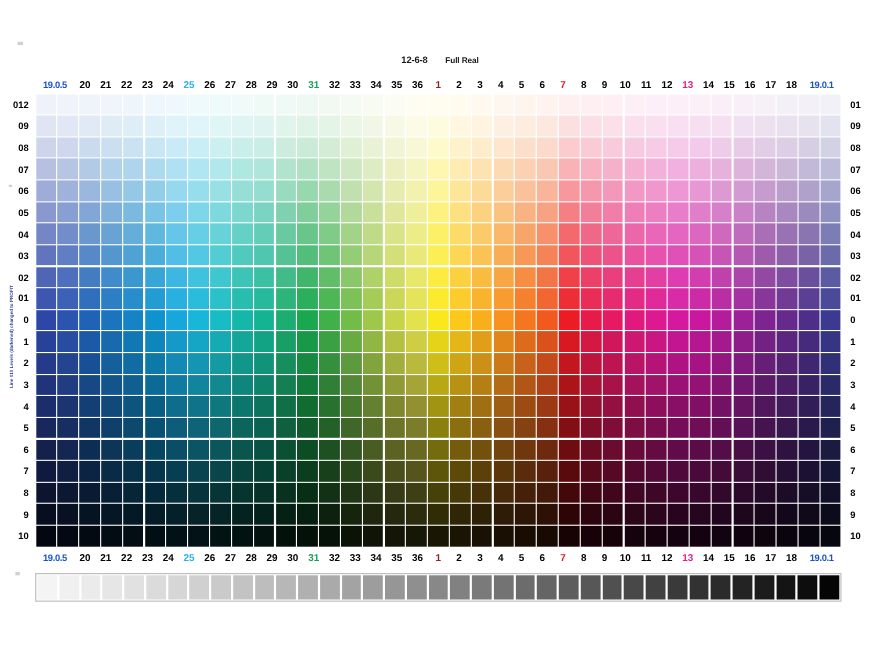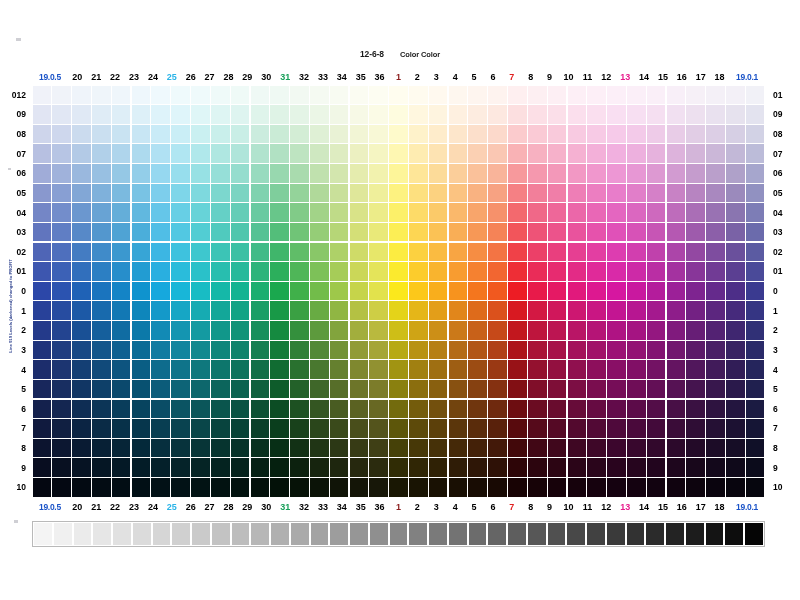--- a/index.html
+++ b/index.html
@@ -55,21 +55,21 @@
 <body>
 
 <div id="page">
 
   <div class="mark" style="left:16px;top:38px;width:5px;height:3px;"></div>
   <div class="mark" style="left:14px;top:520px;width:4px;height:3px;"></div>
   <div class="mark" style="left:8px;top:168px;width:3px;height:2px;"></div>
 
   <div id="title-bar">
     <span class="t date">12-6-8</span>
-    <span class="t full">Color Color</span>
+    <span class="t full">Full Real</span>
   </div>
 
   <div class="numstrip" id="col-head">
     <div class="pad"></div>
     <div class="nums" id="head-nums">
         <div class="n wide" style="color: rgb(26, 83, 200); flex: 1.9 1 0px;">19.0.5</div>
         <div class="n" style="color: rgb(0, 0, 0);">20</div>
         <div class="n" style="color: rgb(0, 0, 0);">21</div>
         <div class="n" style="color: rgb(0, 0, 0);">22</div>
         <div class="n" style="color: rgb(0, 0, 0);">23</div>

